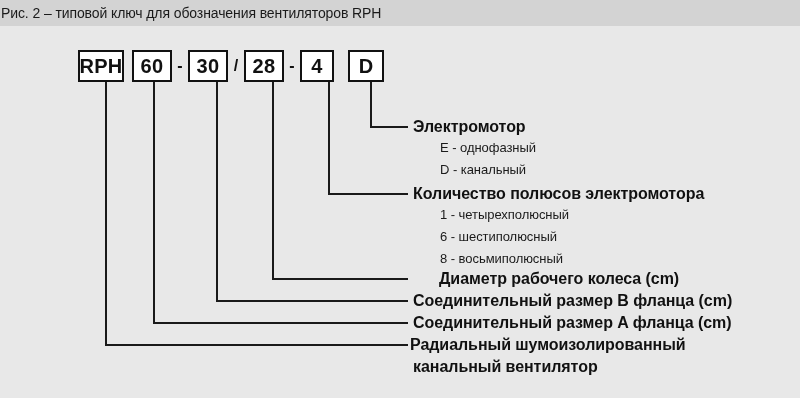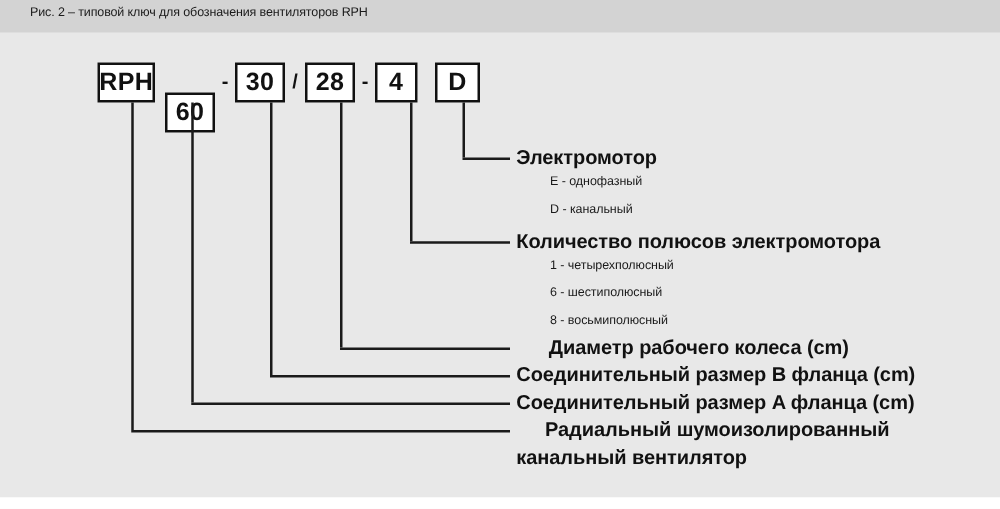--- a/index.html
+++ b/index.html
@@ -24,23 +24,23 @@
     position: absolute;
     left: 0;
     top: 0;
     width: 800px;
     height: 26px;
     background: #d3d3d3;
     box-sizing: border-box;
   }
   #title-text {
     position: absolute;
-    left: 24px;
+    left: 1px;
     top: 5px;
-    font-size: 10px;
+    font-size: 14px;
     color: #1a1a1a;
     letter-spacing: -0.1px;
     white-space: nowrap;
   }
 
   
   .code-box {
     position: absolute;
     top: 50px;
     height: 32px;
@@ -83,21 +83,21 @@
   .lbl {
     position: absolute;
     font-size: 16px;
     font-weight: bold;
     color: #111111;
     white-space: nowrap;
     letter-spacing: -0.05px;
   }
   .sub {
     position: absolute;
-    font-size: 10px;
+    font-size: 13px;
     font-weight: normal;
     color: #1a1a1a;
     white-space: nowrap;
     letter-spacing: -0.05px;
   }
   #bottom-strip {
     position: absolute;
     left: 0;
     top: 398px;
     width: 800px;
@@ -109,21 +109,21 @@
 <body>
 
 <div id="figure">
 
   <div id="title-bar">
     <div id="title-text">Рис. 2 – типовой ключ для обозначения вентиляторов RPH</div>
   </div>
 
   <div id="code-row">
       <div class="code-box" style="left: 78px; width: 46px;">RPH</div>
-      <div class="code-box" style="left: 132px; width: 40px; margin-top: 24px;">60</div>
+      <div class="code-box" style="left: 132px; width: 40px;">60</div>
       <div class="sep" style="left: 172px; width: 16px;">-</div>
       <div class="code-box" style="left: 188px; width: 40px;">30</div>
       <div class="sep" style="left: 228px; width: 16px;">/</div>
       <div class="code-box" style="left: 244px; width: 40px;">28</div>
       <div class="sep" style="left: 284px; width: 16px;">-</div>
       <div class="code-box" style="left: 300px; width: 34px;">4</div>
       <div class="code-box" style="left: 348px; width: 36px;">D</div>
     </div>
 
   <div id="connectors">
@@ -145,18 +145,18 @@
       <div class="lbl" style="left: 413px; top: 118px;">Электромотор</div>
       <div class="sub" style="left: 440px; top: 140px;">E - однофазный</div>
       <div class="sub" style="left: 440px; top: 162px;">D - канальный</div>
       <div class="lbl" style="left: 413px; top: 185px;">Количество полюсов электромотора</div>
       <div class="sub" style="left: 440px; top: 207px;">1 - четырехполюсный</div>
       <div class="sub" style="left: 440px; top: 229px;">6 - шестиполюсный</div>
       <div class="sub" style="left: 440px; top: 251px;">8 - восьмиполюсный</div>
       <div class="lbl" style="left: 413px; top: 270px; margin-left: 26px;">Диаметр рабочего колеса (cm)</div>
       <div class="lbl" style="left: 413px; top: 292px;">Соединительный размер B фланца (cm)</div>
       <div class="lbl" style="left: 413px; top: 314px;">Соединительный размер A фланца (cm)</div>
-      <div class="lbl" style="left: 436px; top: 336px;">Радиальный шумоизолированный</div>
+      <div class="lbl" style="left: 410px; top: 336px;">Радиальный шумоизолированный</div>
       <div class="lbl" style="left: 413px; top: 358px;">канальный вентилятор</div>
     </div>
 
 </div>
 <div id="bottom-strip"></div>
 
 </body></html>

